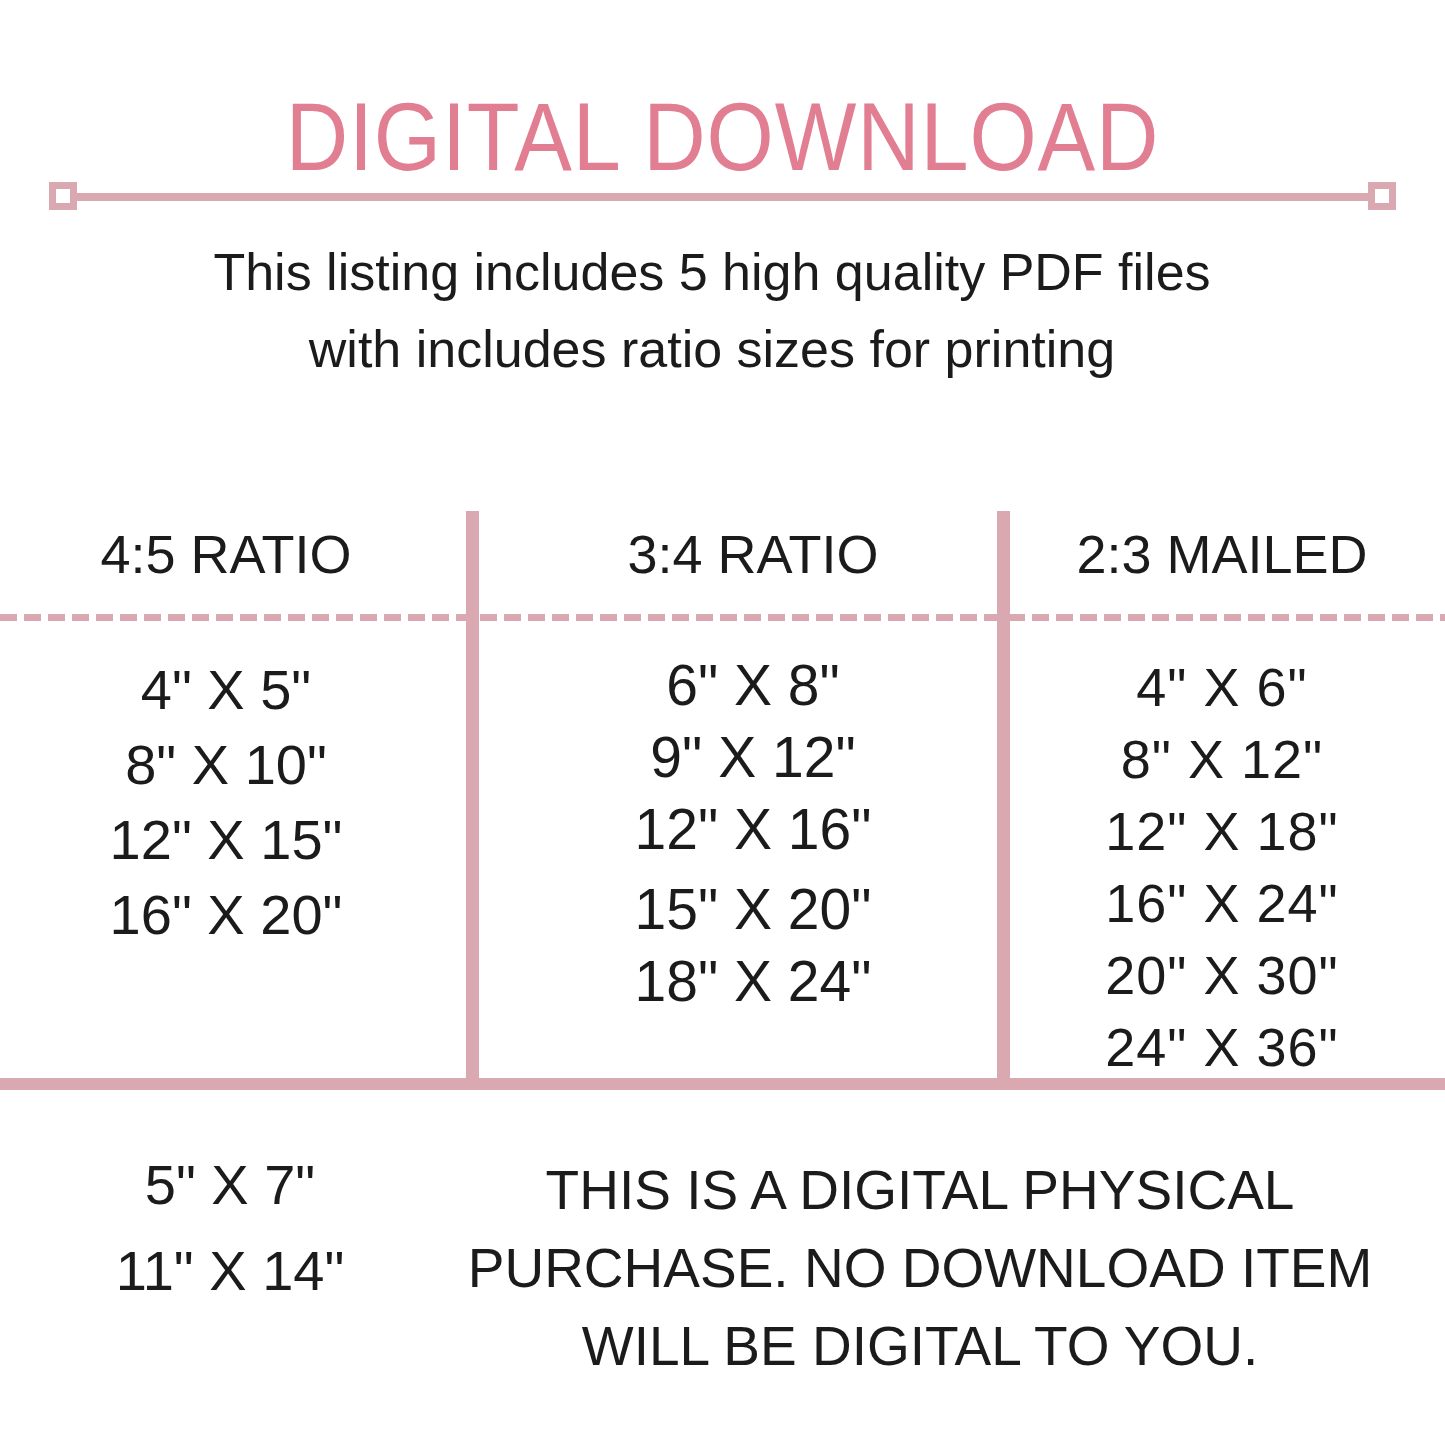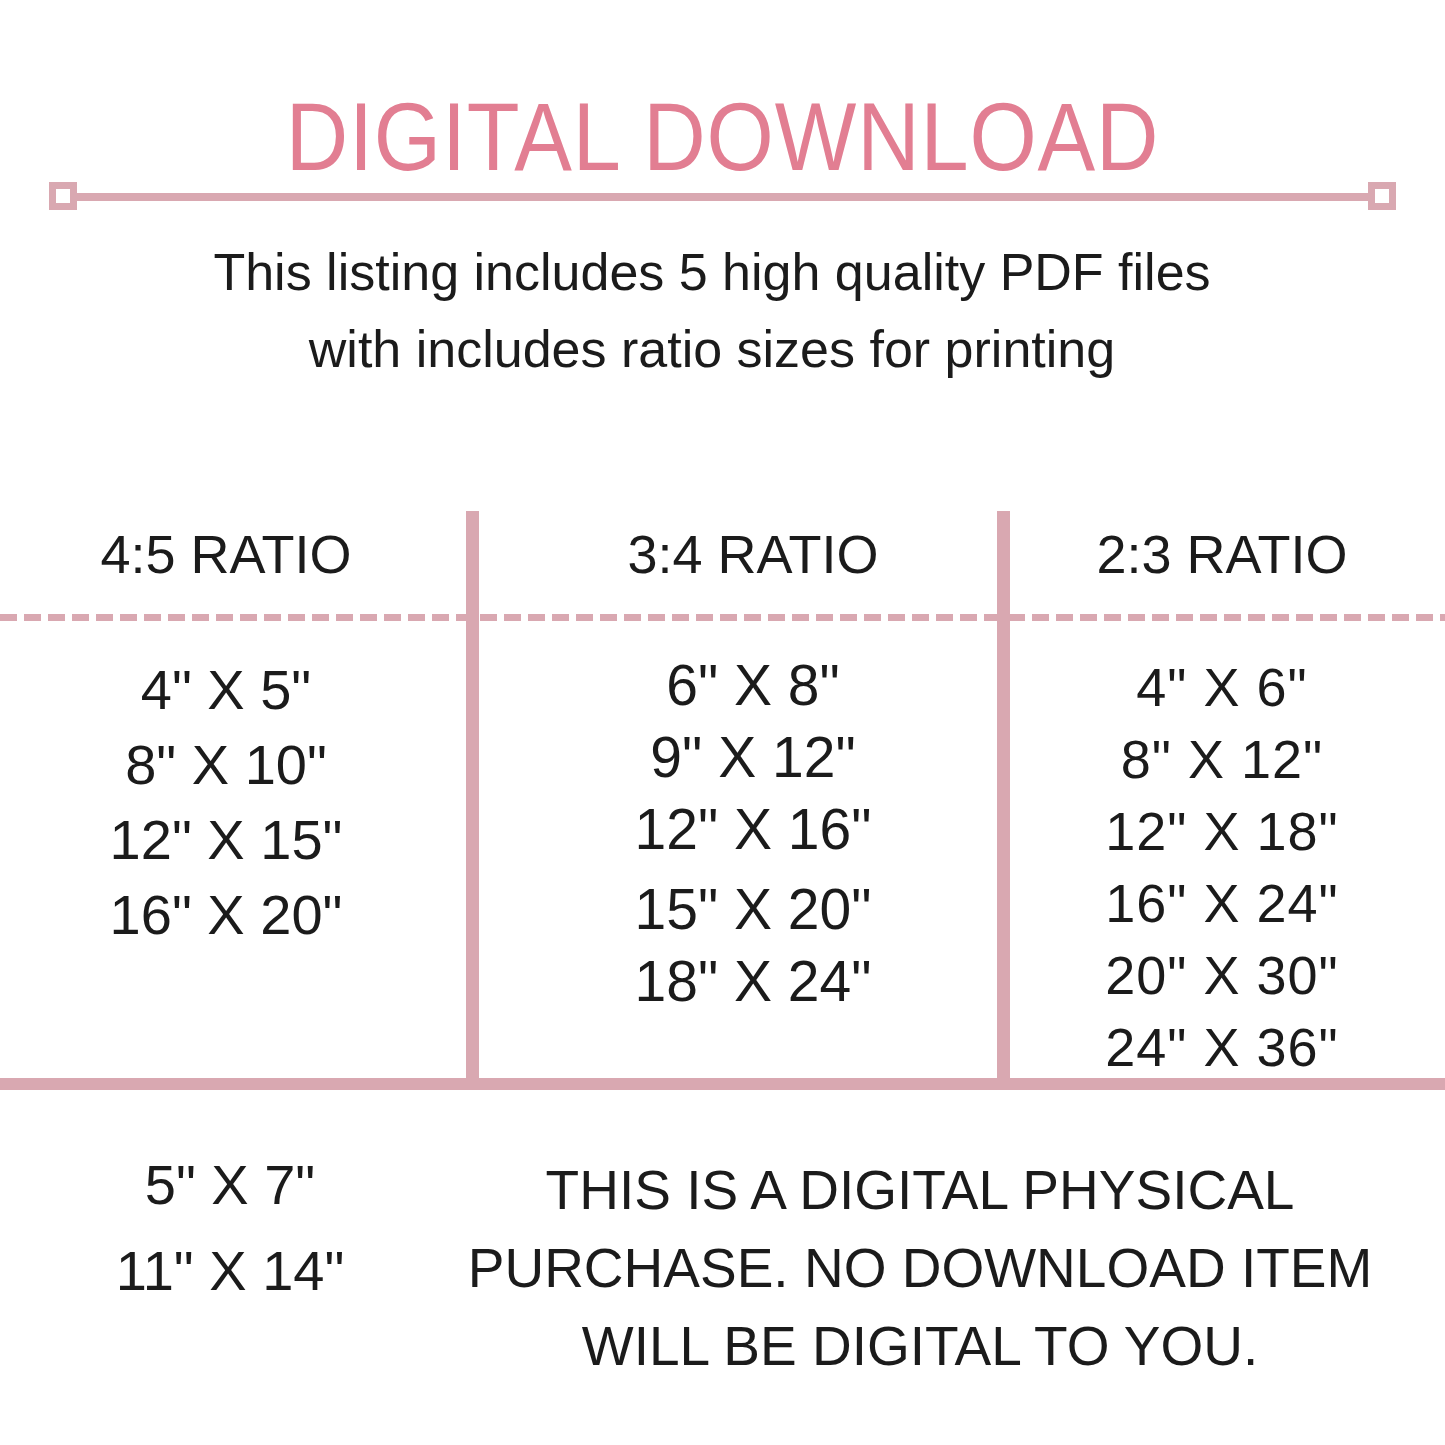--- a/index.html
+++ b/index.html
@@ -100,21 +100,21 @@
   <div class="endcap left"></div>
   <div class="endcap right"></div>
 
   <div class="intro">
     <div>This listing includes 5 high quality PDF files</div>
     <div>with includes ratio sizes for printing</div>
   </div>
 
   <div class="ratio-header col1">4:5 RATIO</div>
   <div class="ratio-header col2">3:4 RATIO</div>
-  <div class="ratio-header col3">2:3 RATIO</div>
+  <div class="ratio-header col3">2:3 MAILED</div>
 
   <div class="v-divider first"></div>
   <div class="v-divider second"></div>
 
   <div class="dashed-divider"></div>
 
   <div class="size-list col1">
     <div>4" X 5"</div>
     <div>8" X 10"</div>
     <div>12" X 15"</div>

